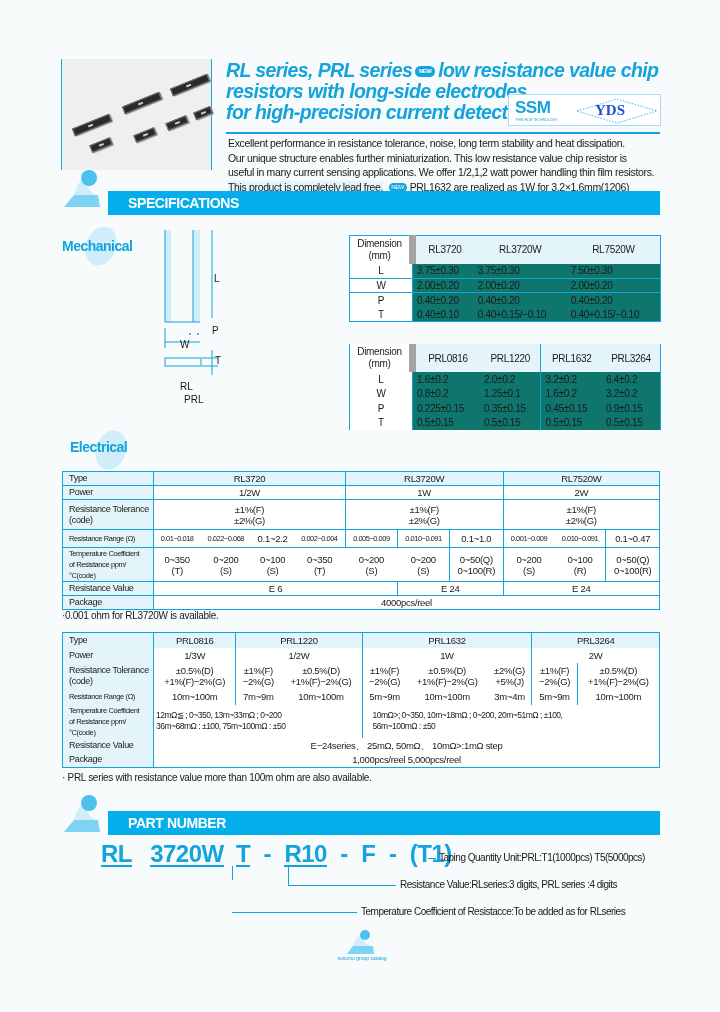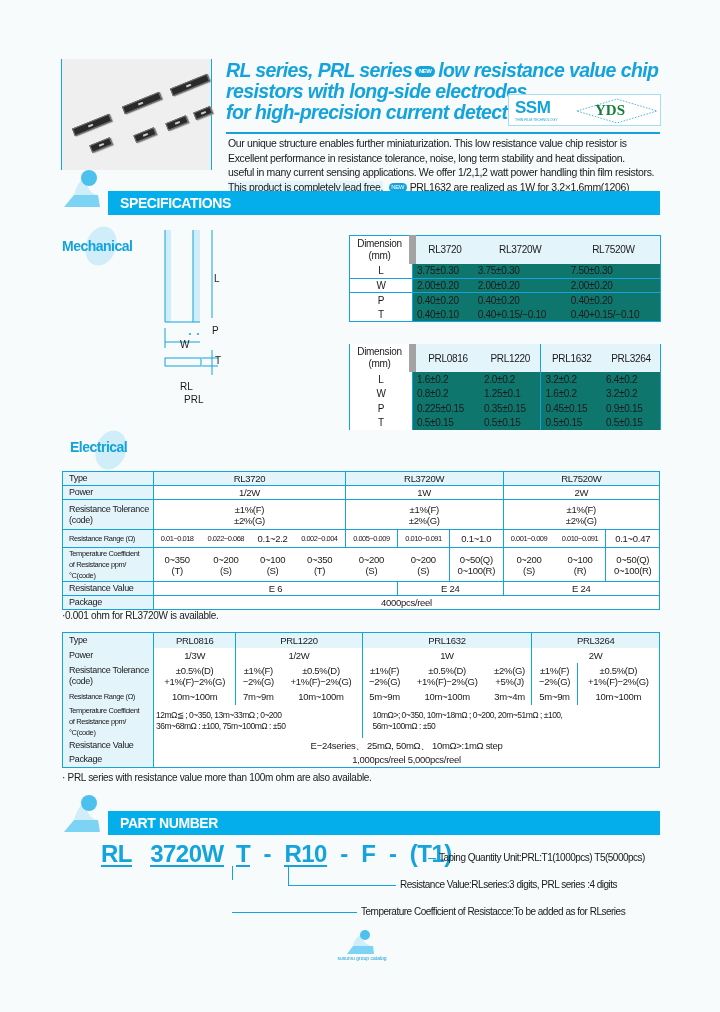--- a/index.html
+++ b/index.html
@@ -10,29 +10,29 @@
   
   .photo { left: 61px; top: 59px; width: 151px; height: 111px; background: #efefef; border-left: 1px solid #17a6df; border-right: 1px solid #17a6df; }
   .chip { position: absolute; height: 8px; background: #2a2a2a; border: 1px solid #777; box-shadow: 1px 1px 1px #999; }
   .chip::after { content: ""; position: absolute; left: 40%; top: 2px; width: 5px; height: 2px; background: #ccc; }
   .title { left: 226px; top: 60px; width: 440px; font-family: "Liberation Sans", sans-serif; font-style: italic; font-weight: bold; font-size: 19.5px; line-height: 21px; color: #14a3dc; letter-spacing: -0.6px; }
   .new-badge { display: inline-block; width: 20px; height: 11px; border-radius: 6px; background: #14a3dc; color: #fff; font-size: 6px; font-style: normal; vertical-align: middle; text-align: center; line-height: 11px; margin: 0 3px; }
   .logos { left: 508px; top: 94px; width: 153px; height: 32px; border: 1px solid #a8ddf2; background: #fff; }
   .ssm { position: absolute; left: 6px; top: 3px; color: #14a3dc; font-weight: bold; font-size: 17px; letter-spacing: -0.5px; font-family: "Liberation Sans", sans-serif; }
   .ssm-sub { position: absolute; left: 6px; top: 23px; font-size: 3.5px; color: #14a3dc; }
   .yds { position: absolute; left: 66px; top: 3px; width: 84px; height: 26px; }
-  .yds-text { position: absolute; left: 86px; top: 7px; color: #15803d; font-weight: bold; font-family: "Liberation Serif", serif; font-size: 15px; }
+  .yds-text { position: absolute; left: 86px; top: 7px; color: #1d4ed8; font-weight: bold; font-family: "Liberation Serif", serif; font-size: 15px; }
   .title-rule { left: 226px; top: 132px; width: 434px; height: 2px; background: #14a3dc; }
   .intro { left: 228px; top: 136px; width: 440px; font-size: 10.5px; line-height: 14.5px; letter-spacing: -0.35px; }
   .intro .lead-free { background: #e3f4fb; }
   .intro .new-badge { width: 18px; height: 9px; line-height: 9px; }
 
   
   .sec-icon { position: absolute; width: 46px; height: 46px; }
-  .sec-bar { position: absolute; height: 24px; background: #03aeea; color: #fff; font-weight: bold; font-size: 14px; line-height: 24px; padding-left: 12px; letter-spacing: -0.4px; }
+  .sec-bar { position: absolute; height: 24px; background: #03aeea; color: #fff; font-weight: bold; font-size: 14px; line-height: 24px; padding-left: 20px; letter-spacing: -0.4px; }
 
   .sub-heading { position: absolute; color: #14a3dc; font-weight: bold; font-size: 14px; letter-spacing: -0.5px; }
   .sub-blob { position: absolute; width: 30px; height: 40px; background: #cfeefa; border-radius: 50%; transform: rotate(20deg); }
 
   
   .diag { left: 160px; top: 230px; width: 80px; height: 200px; }
 
   
   table { border-collapse: collapse; font-size: 10px; letter-spacing: -0.3px; }
   .dim-table { position: absolute; border: 1px solid #14a3dc; }
@@ -91,22 +91,22 @@
   <span class="ssm">SSM</span>
   <span class="ssm-sub">THIN FILM TECHNOLOGY</span>
   <svg class="yds" viewBox="0 0 84 26">
     <polygon points="2,13 42,1 82,13 42,25" fill="none" stroke="#14a3dc" stroke-width="0.8" stroke-dasharray="1.5,1.5"></polygon>
   </svg>
   <span class="yds-text">YDS</span>
 </div>
 <div class="abs title-rule"></div>
 
 <div class="abs intro">
+  <div>Excellent performance in resistance tolerance, noise, long term stability and heat dissipation.</div>
   <div>Our unique structure enables further miniaturization. This low resistance value chip resistor is</div>
-  <div>Excellent performance in resistance tolerance, noise, long term stability and heat dissipation.</div>
   <div>useful in many current sensing applications. We offer 1/2,1,2 watt power handling thin film resistors.</div>
   <div>
     <span class="lead-free">This product is completely lead free.</span>
     <span class="new-badge">NEW</span><span>PRL1632 are realized as 1W for 3.2×1.6mm(1206)</span>
   </div>
 </div>
 
 <svg class="sec-icon" style="left:60px;top:165px;" viewBox="0 0 46 46">
   <path d="M4 42 L14 30 L38 30 L40 42 Z" fill="#7dd3f3"></path>
   <path d="M14 30 Q18 14 28 12 Q24 24 36 30 Z" fill="#cfeefa"></path>

